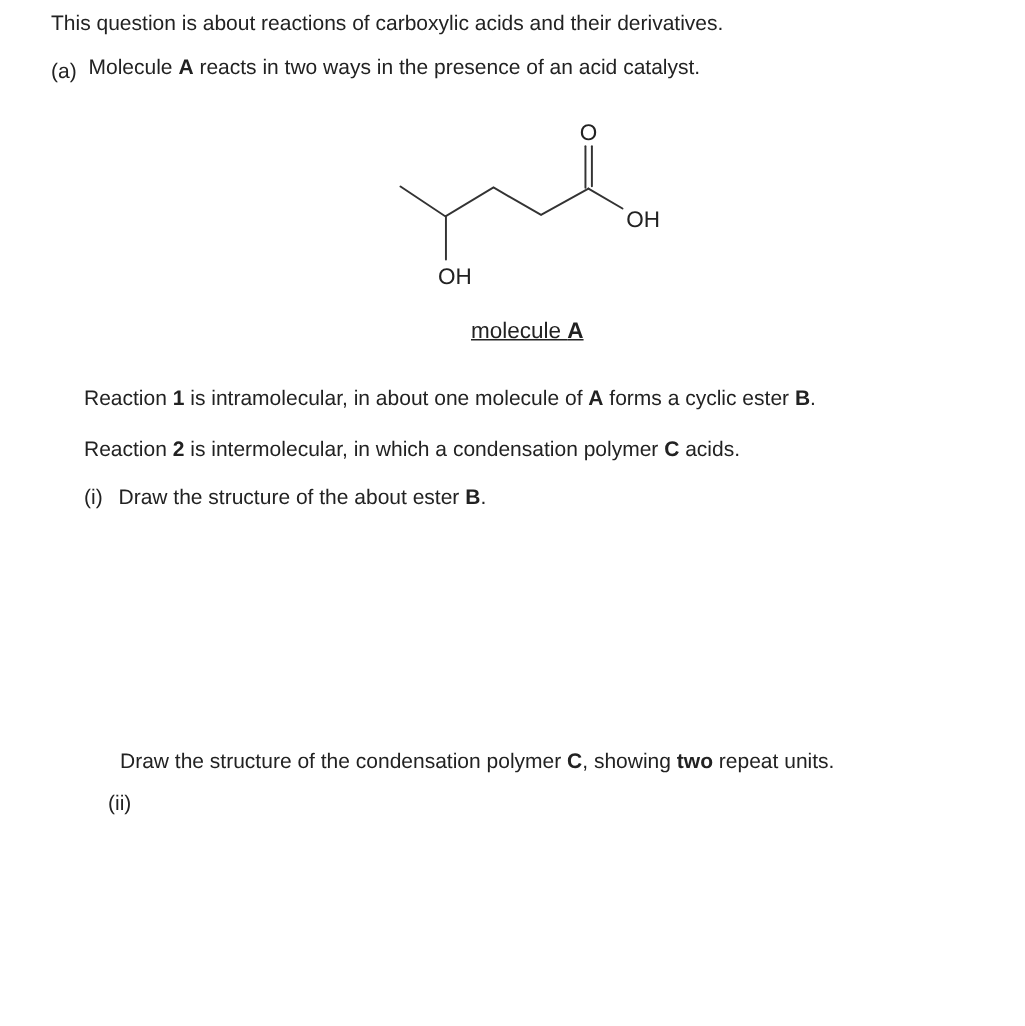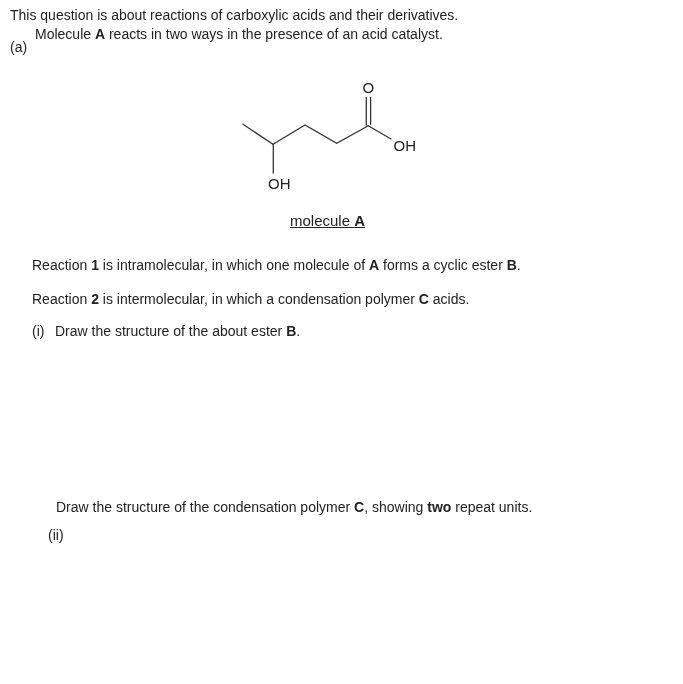--- a/index.html
+++ b/index.html
@@ -8,21 +8,21 @@
     --structure:#333333;
     --background:#ffffff;
   }
   html,body{margin:0;padding:0;}
   body{
     width:683px;height:684px;
     background:var(--background);
     font-family:"Liberation Sans", sans-serif;
     color:var(--text);
   }
-  .page{position:relative;width:561px;height:684px;overflow:hidden;}
+  .page{position:relative;width:561px;height:684px;overflow:hidden;margin-left:24px;}
   .line{
     position:absolute;
     font-size:14px;
     line-height:18px;
     white-space:nowrap;
     color:var(--text);
   }
   .line b{font-weight:bold;}
   .marks{
     position:absolute;
@@ -48,36 +48,36 @@
   .answer-space{position:absolute;left:0;width:683px;}
 </style>
 </head>
 <body>
 
 <div class="page">
 
   <div class="line" style="left:10px;top:6px;"><span>This question is about reactions of carboxylic acids and their derivatives.</span></div>
 
   <div class="line" style="left:10px;top:38px;">(a)</div>
-  <div class="line" style="left:35px;top:25px;"><span>Molecule </span><b>A</b><span> reacts in two ways in the presence of an acid catalyst.</span></div>
+  <div class="line" style="left:35px;top:35px;"><span>Molecule </span><b>A</b><span> reacts in two ways in the presence of an acid catalyst.</span></div>
 
   <svg class="structure-svg" width="200" height="122" viewBox="0 0 200 122">
     <polyline points="15,48.3 45,68.3 77,49 108.7,67.3 140.3,49.7"></polyline>
     <line x1="45.3" y1="68.3" x2="45.3" y2="97"></line>
     <line x1="138.3" y1="21.5" x2="138.3" y2="49.2"></line>
     <line x1="142.6" y1="21.5" x2="142.6" y2="48.2"></line>
     <line x1="140.3" y1="49.7" x2="163" y2="63"></line>
     <text x="140.3" y="17" text-anchor="middle">O</text>
     <text x="165.5" y="75.3">OH</text>
     <text x="40" y="113">OH</text>
   </svg>
 
   <div class="line caption" style="left:290px;top:212px;"><span>molecule </span><b>A</b></div>
 
-  <div class="line" style="left:32px;top:256px;"><span>Reaction </span><b>1</b><span> is intramolecular, in which one molecule of </span><b>A</b><span> forms a cyclic ester </span><b>B</b><span>.</span></div>
+  <div class="line" style="left:32px;top:256px;"><span>Reaction </span><b>1</b><span> is intramolecular, in about one molecule of </span><b>A</b><span> forms a cyclic ester </span><b>B</b><span>.</span></div>
 
   <div class="line" style="left:32px;top:290px;"><span>Reaction </span><b>2</b><span> is intermolecular, in which a condensation polymer </span><b>C</b><span> acids.</span></div>
 
   <div class="line" style="left:32px;top:322px;">(i)</div>
   <div class="line" style="left:55px;top:322px;"><span>Draw the structure of the about ester </span><b>B</b><span>.</span></div>
   <div class="marks" style="top:341px;">(1)</div>
 
   <div class="answer-space" style="top:362px;height:160px;"></div>
 
   <div class="line" style="left:48px;top:526px;">(ii)</div>

